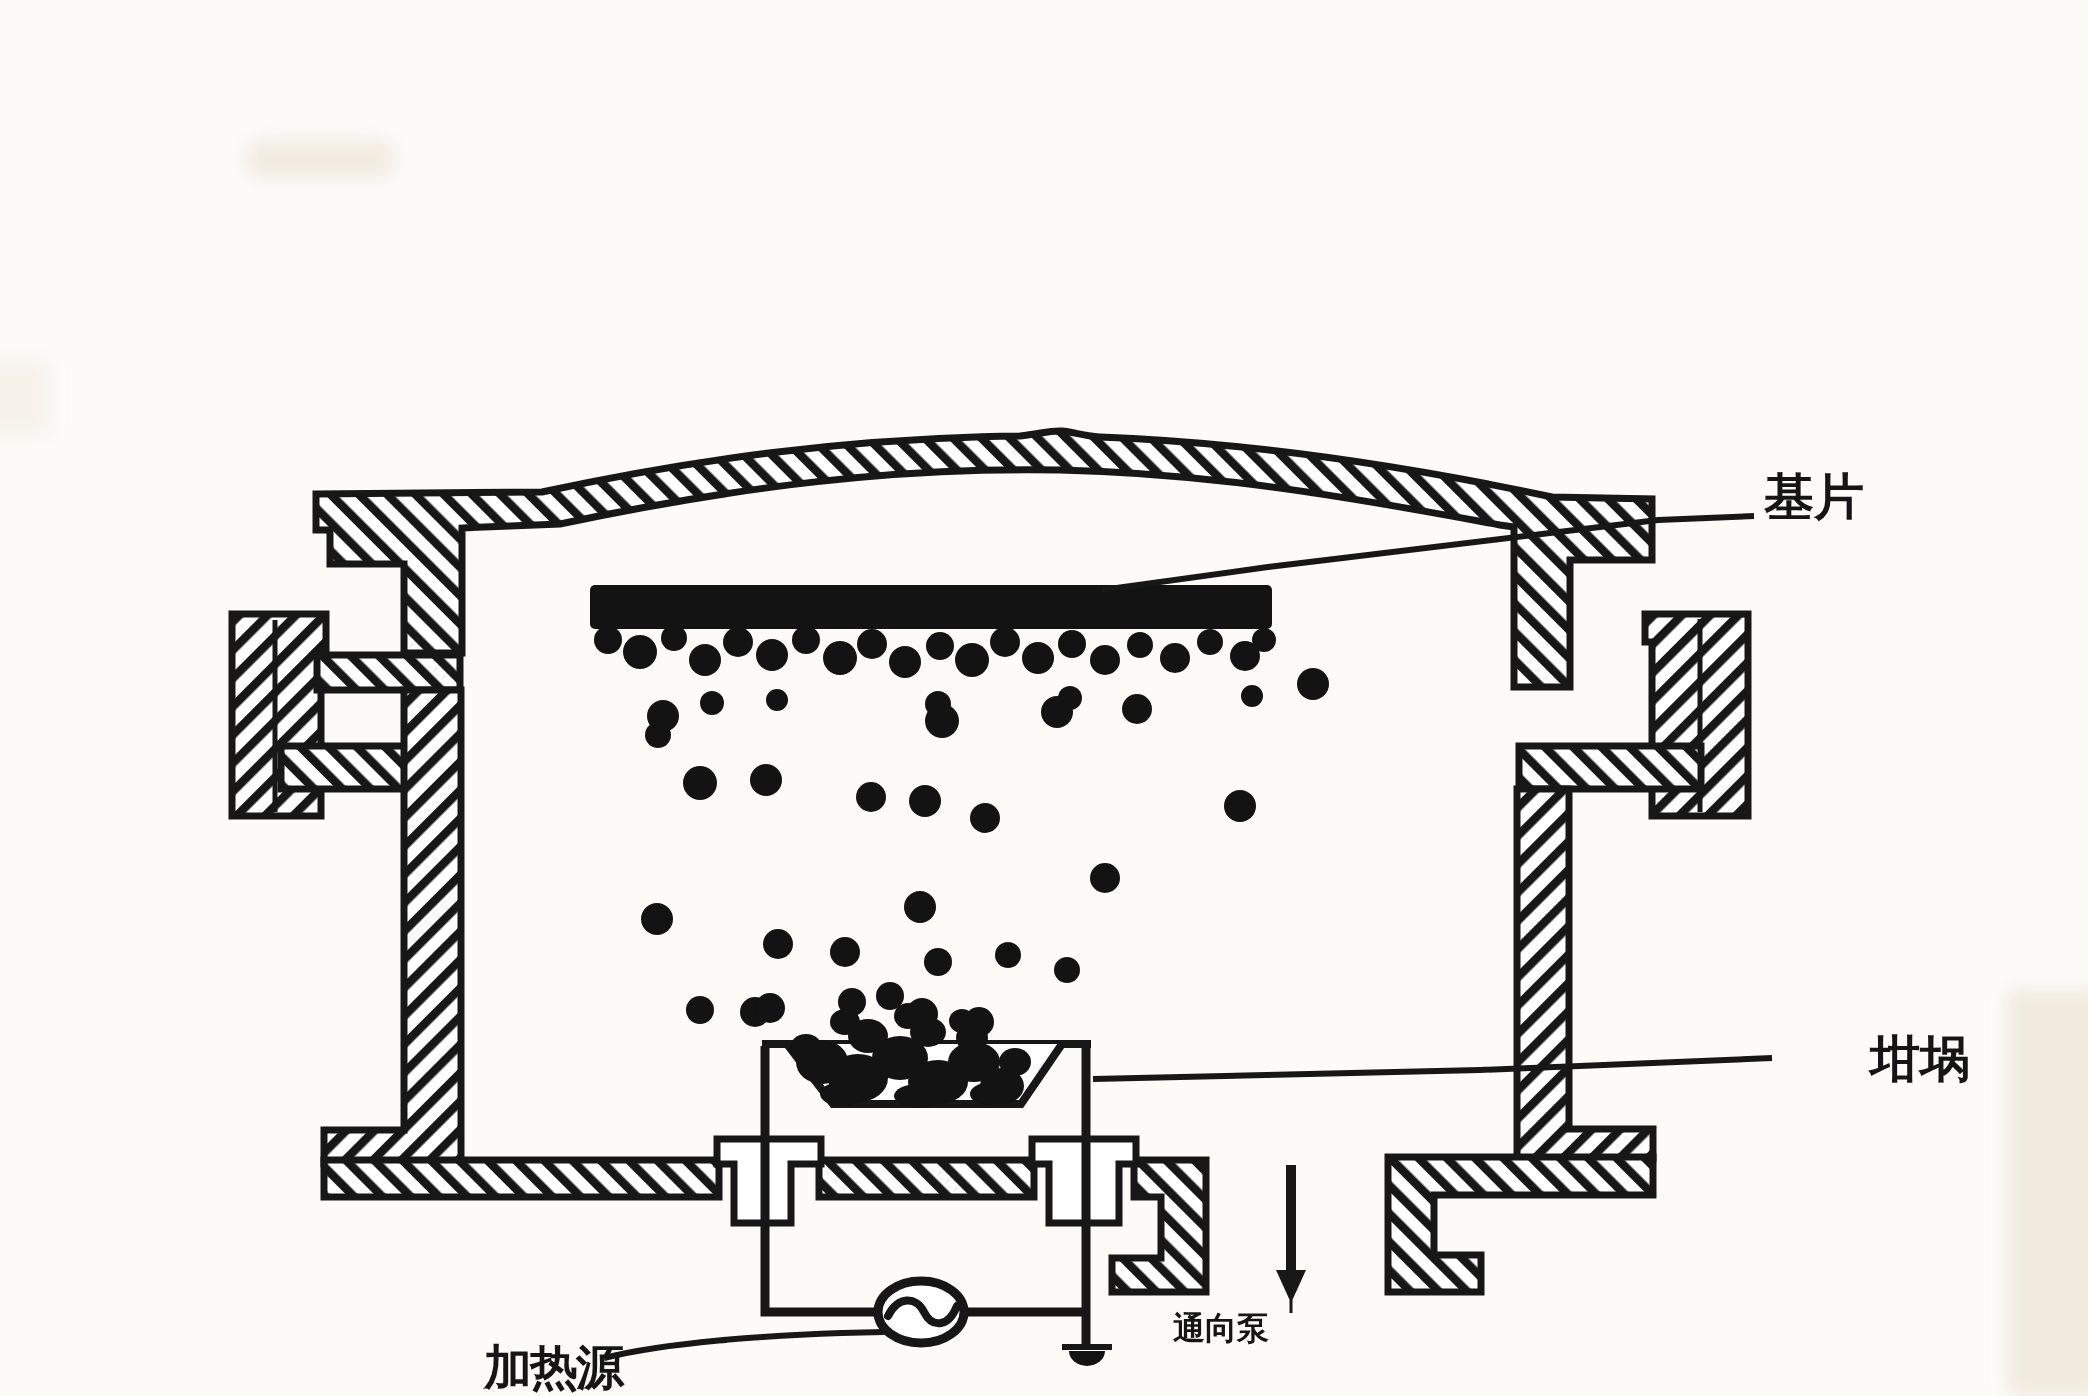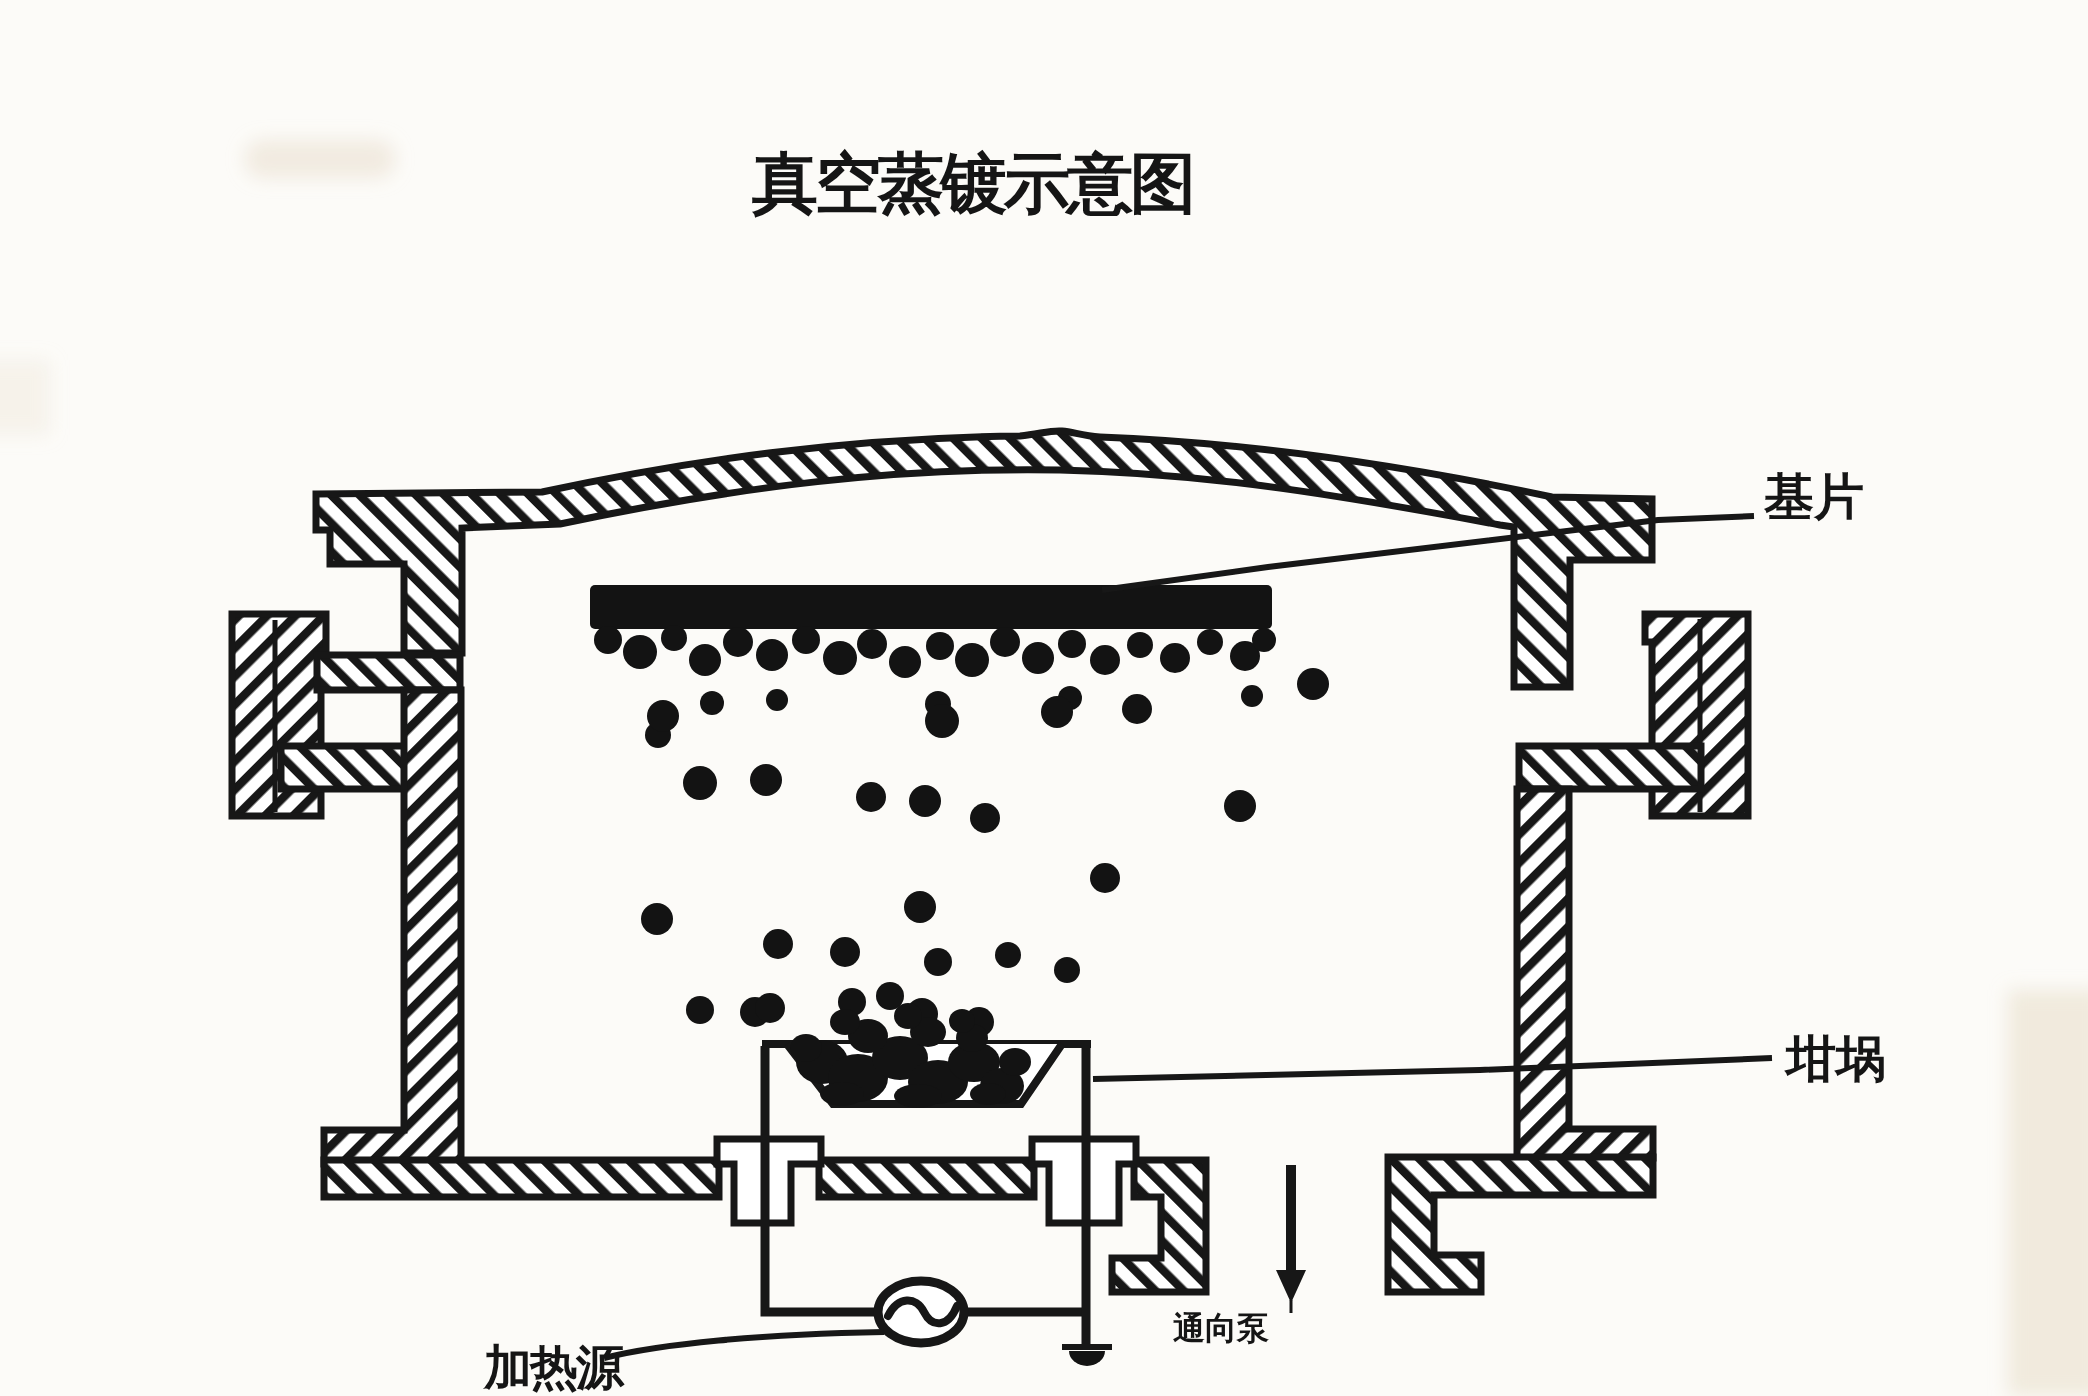--- a/index.html
+++ b/index.html
@@ -17,21 +17,21 @@
     font-weight:900;
     white-space:nowrap;
     line-height:1;
     user-select:none;
   }
   #title{
     left:752px;top:150px;
     font-size:66px;letter-spacing:-3px;
   }
   #lbl-substrate{left:1764px;top:472px;font-size:50px;}
-  #lbl-crucible{left:1786px;top:1034px;font-size:50px;}
+  #lbl-crucible{left:1870px;top:1034px;font-size:50px;}
   #lbl-heat{left:484px;top:1344px;font-size:48px;letter-spacing:-2px;}
   #lbl-pump{left:1167px;top:1312px;font-size:32px;margin-left:6px;}
 </style>
 </head>
 <body>
 
 <div id="stage">
 
 <svg width="2088" height="1396" viewBox="0 0 2088 1396">
   <defs>
@@ -207,19 +207,18 @@
     <line x1="1291" y1="1300" x2="1291" y2="1313" stroke="#171717" stroke-width="3"></line>
   </g>
 
   <g stroke="#171717" fill="none">
     <path d="M1102,590 L1268,567 L1658,520 L1754,516" stroke-width="6"></path>
     <path d="M1093,1079 L1480,1070 L1772,1058" stroke-width="6"></path>
     <path d="M604,1358 C660,1344 760,1334 884,1332" stroke-width="6"></path>
   </g>
 </svg>
 
-<div class="lbl" id="title">真空蒸镀示意图</div>
 <div class="lbl" id="lbl-substrate">基片</div>
 <div class="lbl" id="lbl-crucible">坩埚</div>
 <div class="lbl" id="lbl-heat">加热源</div>
 <div class="lbl" id="lbl-pump">通向泵</div>
 
 </div>
 
 </body></html>

